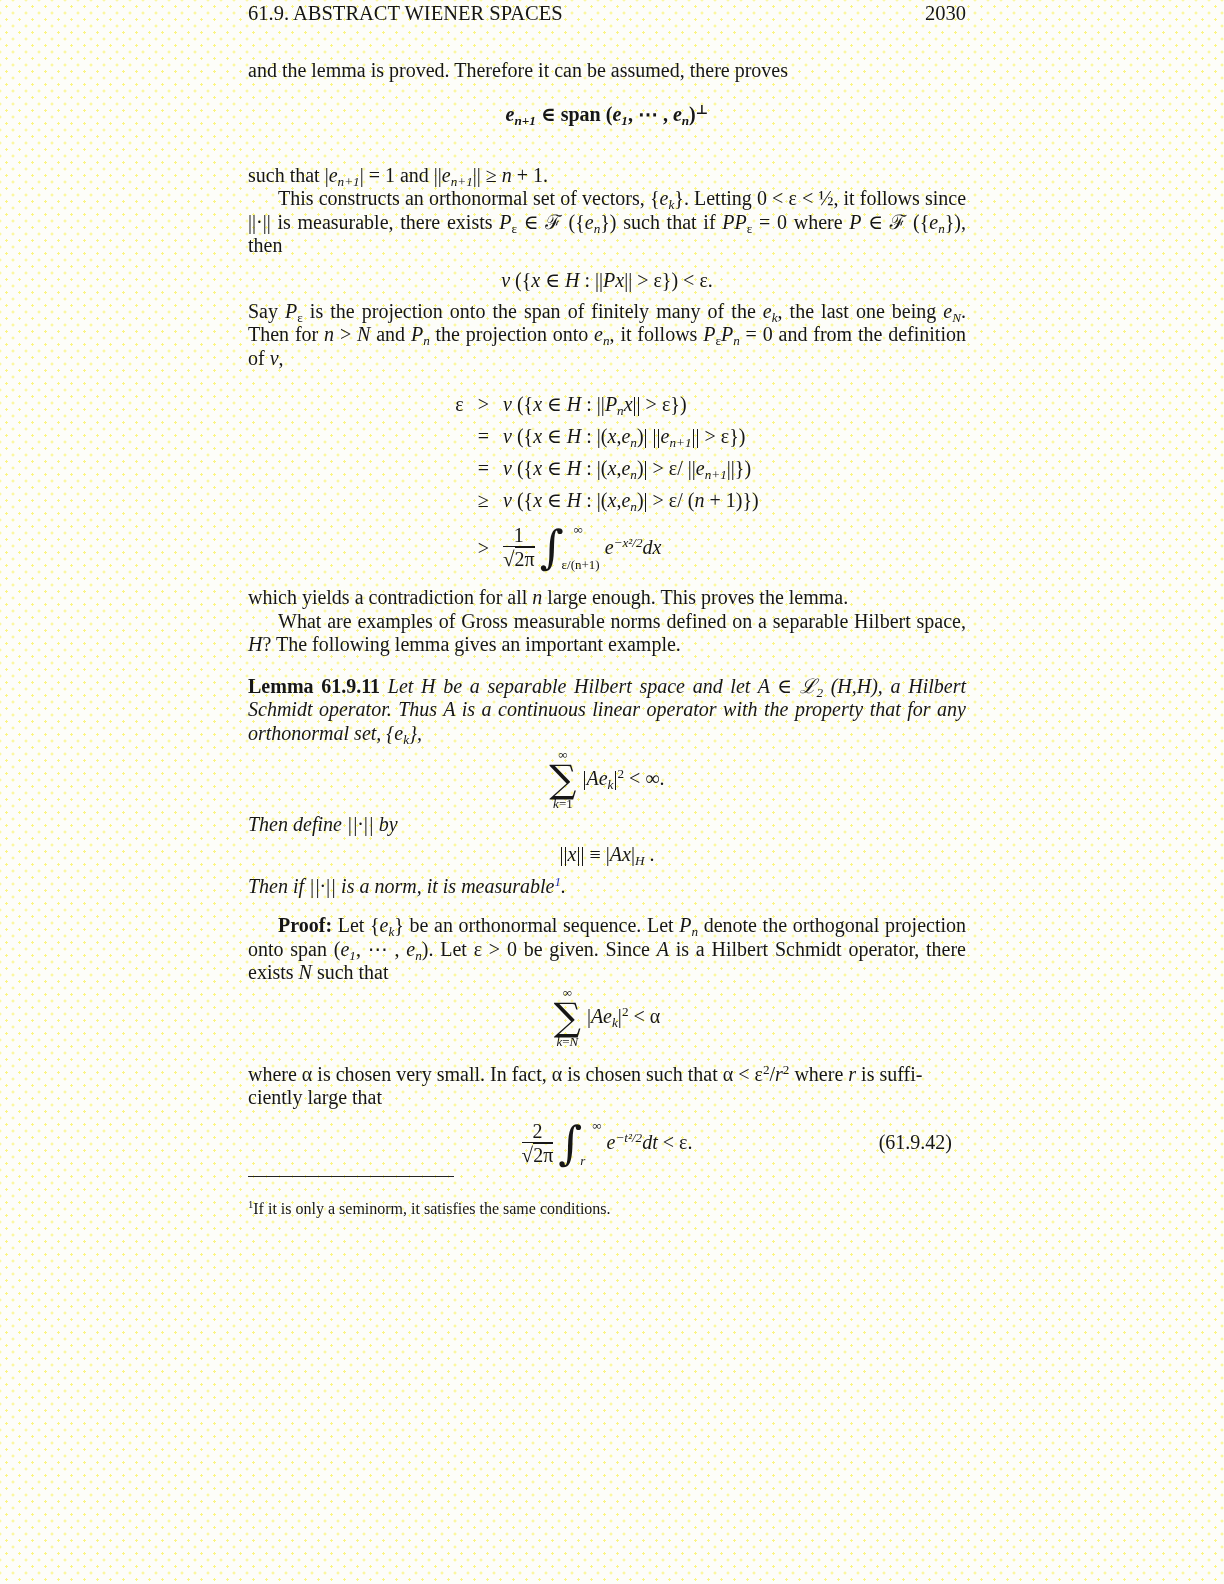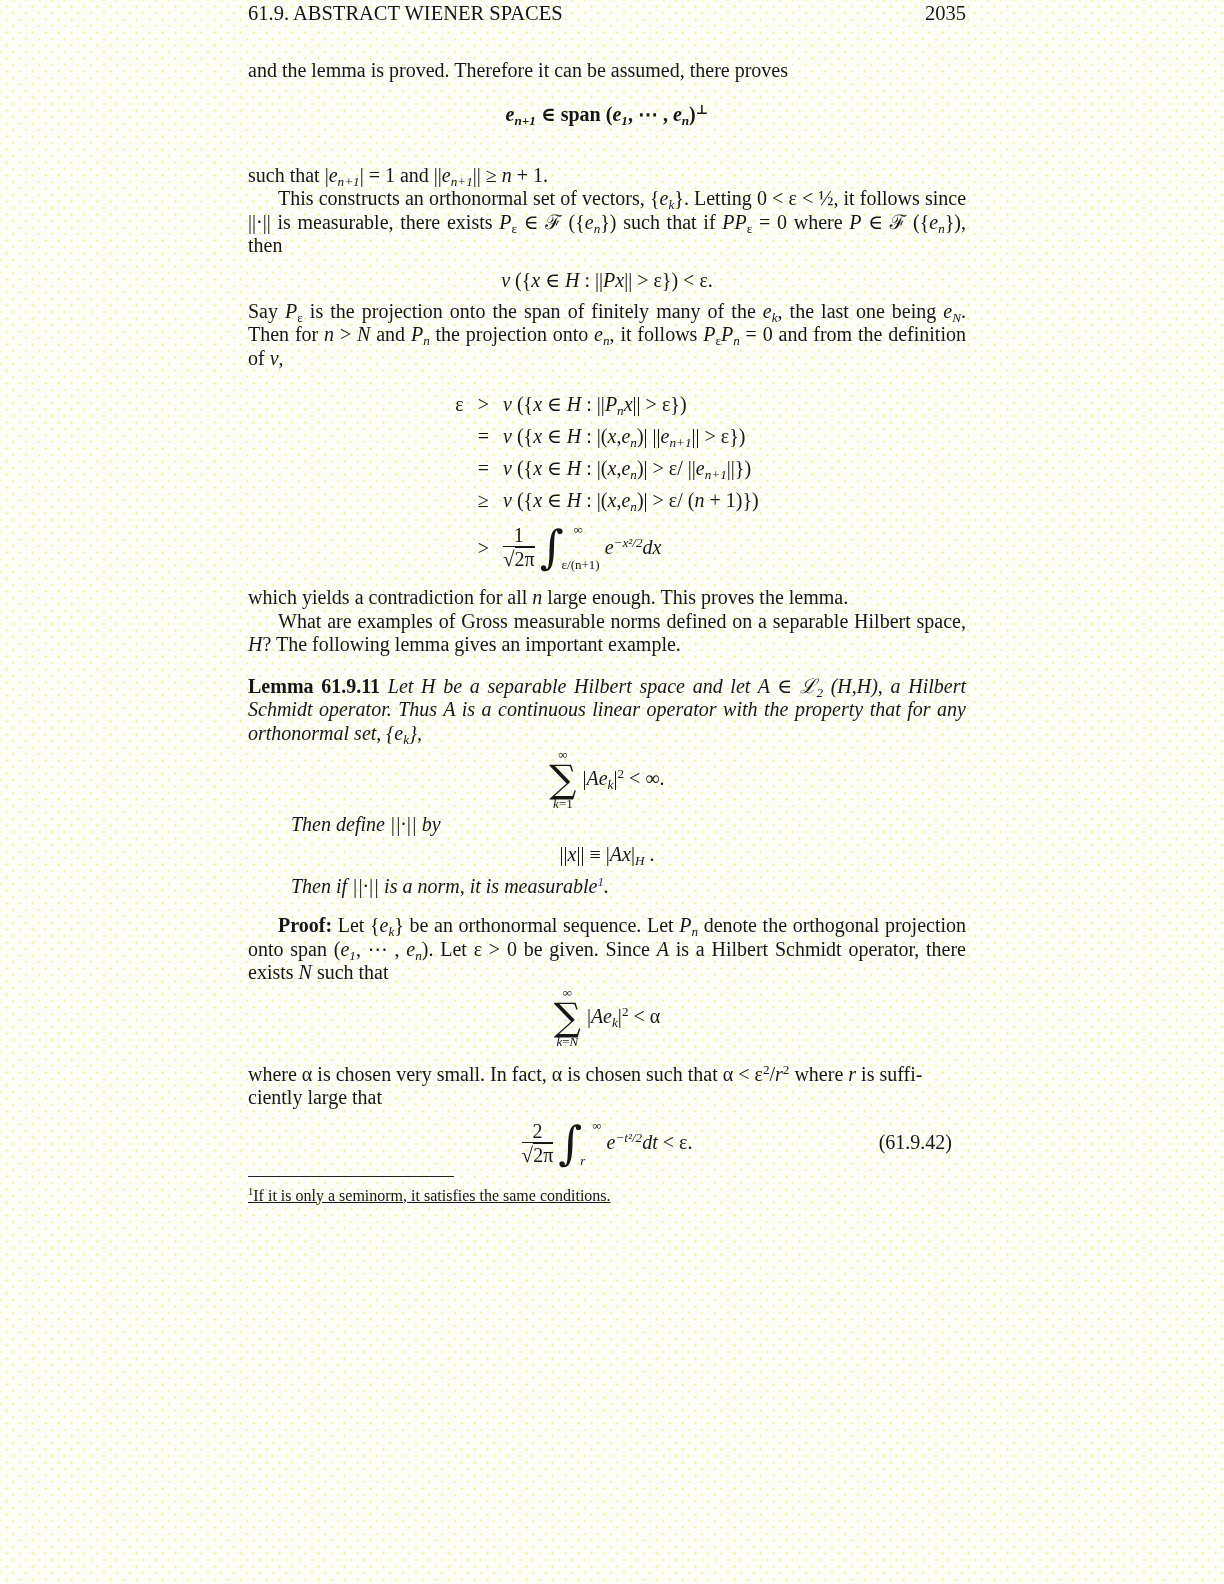--- a/index.html
+++ b/index.html
@@ -11,21 +11,21 @@
       radial-gradient(circle, rgba(250,243,110,0.85) 1px, rgba(250,243,110,0) 1.4px);
     background-size:13px 13px;
     background-position:0 0, 6.5px 6.5px;
     font-family:"Liberation Serif","DejaVu Serif",serif;
     color:#161616;
   }
   .content{position:absolute;left:248px;top:0;width:718px;font-size:20px;line-height:23.5px;}
   .header{display:flex;justify-content:space-between;height:26px;line-height:26px;font-size:20.5px;gap:15px;}
   p{margin:0;text-align:justify;}
   .indent{text-indent:30px;}
-  .it{font-style:italic;margin-left:43px;}
+  .it{font-style:italic;}
   .p-intro{margin-top:33px;}
   .display{text-align:center;margin:0;}
   .disp-span{margin:16px 0 35px;height:30px;line-height:30px;font-weight:bold;}
   .disp-nu{margin:8px 0 6px;height:28px;line-height:28px;}
   .disp-norm{margin:4px 0 0;height:26px;line-height:26px;}
   .p-contr{margin-top:6px;}
   .lemma{margin-top:18px;font-style:italic;}
   .p-then-define{margin-top:6px;}
   .p-then-if{margin-top:8px;}
   .p-proof{margin-top:16px;}
@@ -66,31 +66,31 @@
   .sum1{margin-top:6px;height:56px;}
   .sum2{margin-top:4px;height:56px;}
   .bigop{display:inline-flex;flex-direction:column;align-items:center;}
   .op{font-size:38px;line-height:34px;font-family:"DejaVu Serif",serif;}
   .lim{font-size:13px;line-height:15px;}
 
   .eq42{position:relative;display:flex;justify-content:center;align-items:center;gap:5px;margin-top:6px;height:54px;}
   .eqtag{position:absolute;right:14px;top:50%;transform:translateY(-50%);font-size:20px;}
 
   .fnrule{margin-top:6px;width:206px;border-top:1.6px solid #222;height:0;}
-  .footnote{margin-top:9px;font-size:16px;line-height:20px;text-decoration:underline;}
+  .footnote{margin-top:22px;font-size:16px;line-height:20px;}
   .fnmark{font-size:0.66em;vertical-align:0.55em;line-height:0;}
 </style>
 </head>
 <body>
 
 <div class="content">
 
   <div class="header">
     <span>61.9.  ABSTRACT WIENER SPACES</span>
-    <span>2035</span>
+    <span>2030</span>
   </div>
 
   <p class="p-intro"><span>and the lemma is proved. Therefore it can be assumed, there proves</span></p>
 
   <div class="display disp-span"><span><span class="rt-i">e</span><span class="rt-i rt-sub">n+1</span><span> ∈ span (</span><span class="rt-i">e</span><span class="rt-i rt-sub">1</span><span>, ⋯ , </span><span class="rt-i">e</span><span class="rt-i rt-sub">n</span><span>)</span><span class="rt-sup">⊥</span></span></div>
 
   <p><span>such that |</span><span class="rt-i">e</span><span class="rt-i rt-sub">n+1</span><span>| = 1 and ||</span><span class="rt-i">e</span><span class="rt-i rt-sub">n+1</span><span>|| ≥ </span><span class="rt-i">n</span><span> + 1.</span></p>
   <p class="indent"><span>This constructs an orthonormal set of vectors, {</span><span class="rt-i">e</span><span class="rt-i rt-sub">k</span><span>}. Letting 0 &lt; ε &lt; ½, it follows since ||·|| is measurable, there exists </span><span class="rt-i">P</span><span class="rt-sub">ε</span><span> ∈ ℱ ({</span><span class="rt-i">e</span><span class="rt-i rt-sub">n</span><span>}) such that if </span><span class="rt-i">PP</span><span class="rt-sub">ε</span><span> = 0 where </span><span class="rt-i">P</span><span> ∈ ℱ ({</span><span class="rt-i">e</span><span class="rt-i rt-sub">n</span><span>}), then</span></p>
 
   <div class="display disp-nu"><span><span class="rt-i">ν</span><span> ({</span><span class="rt-i">x</span><span> ∈ </span><span class="rt-i">H</span><span> : ||</span><span class="rt-i">Px</span><span>|| &gt; ε}) &lt; ε.</span></span></div>

